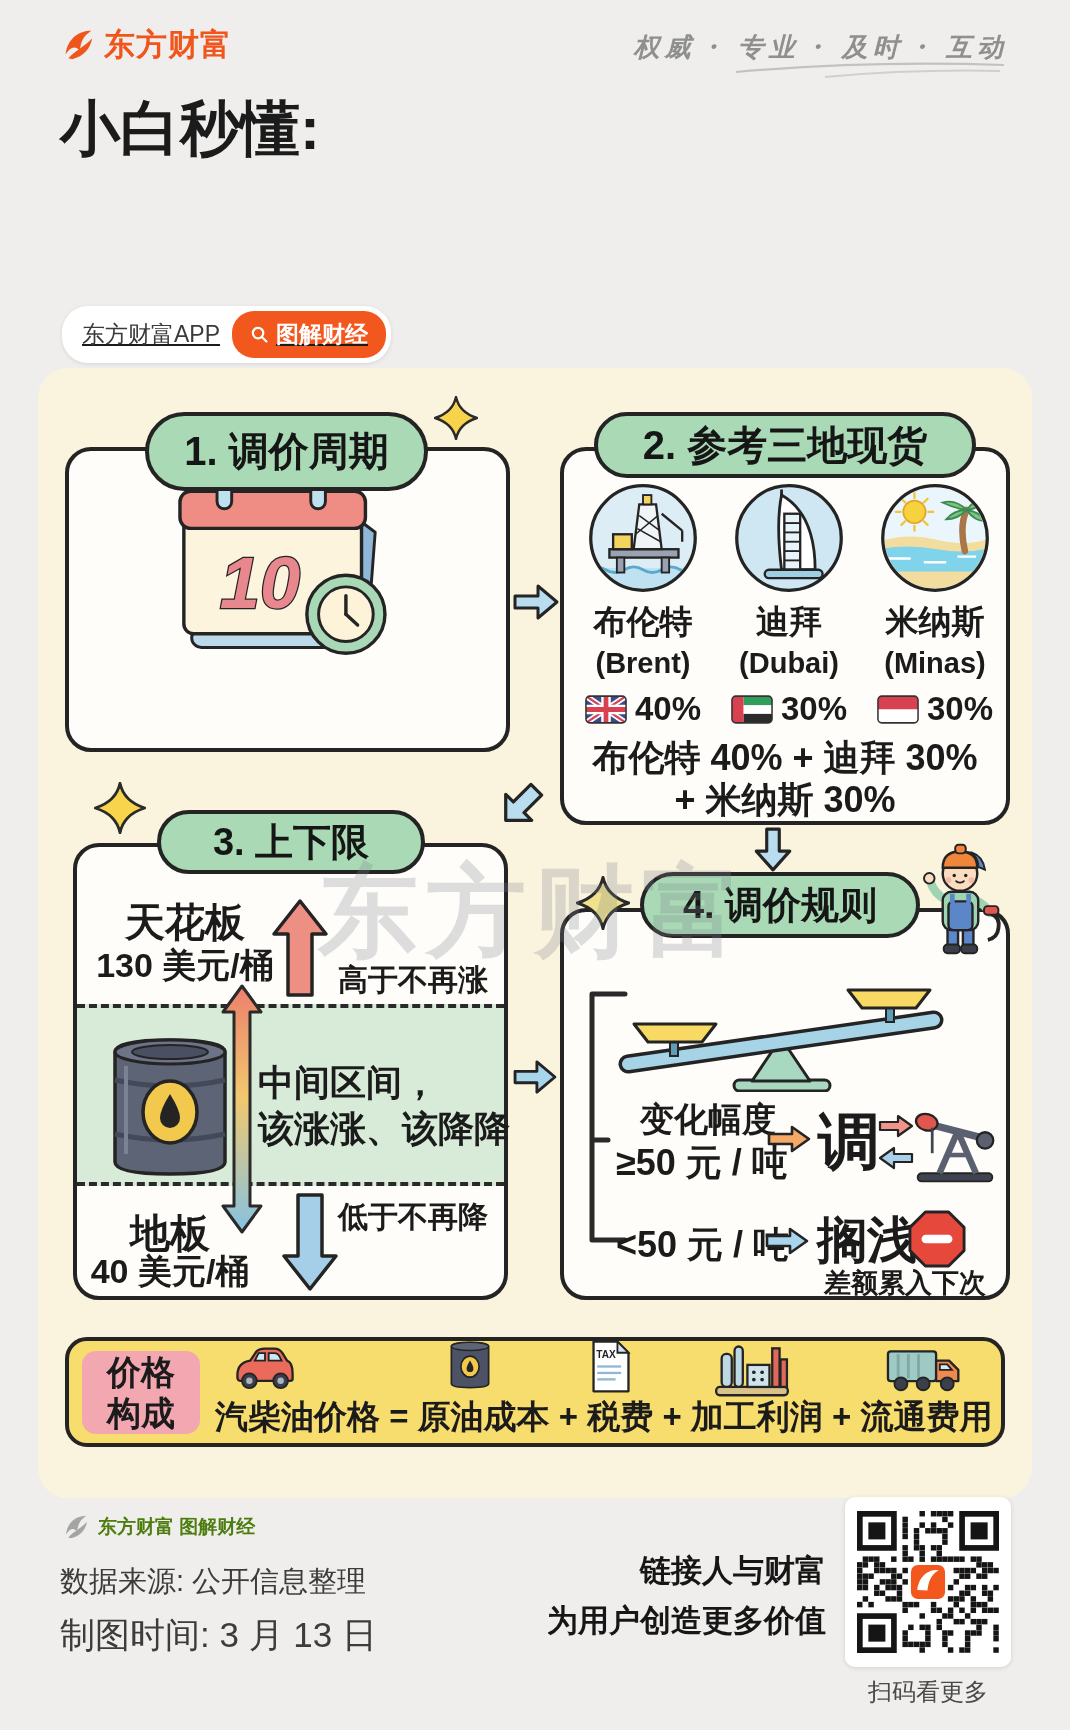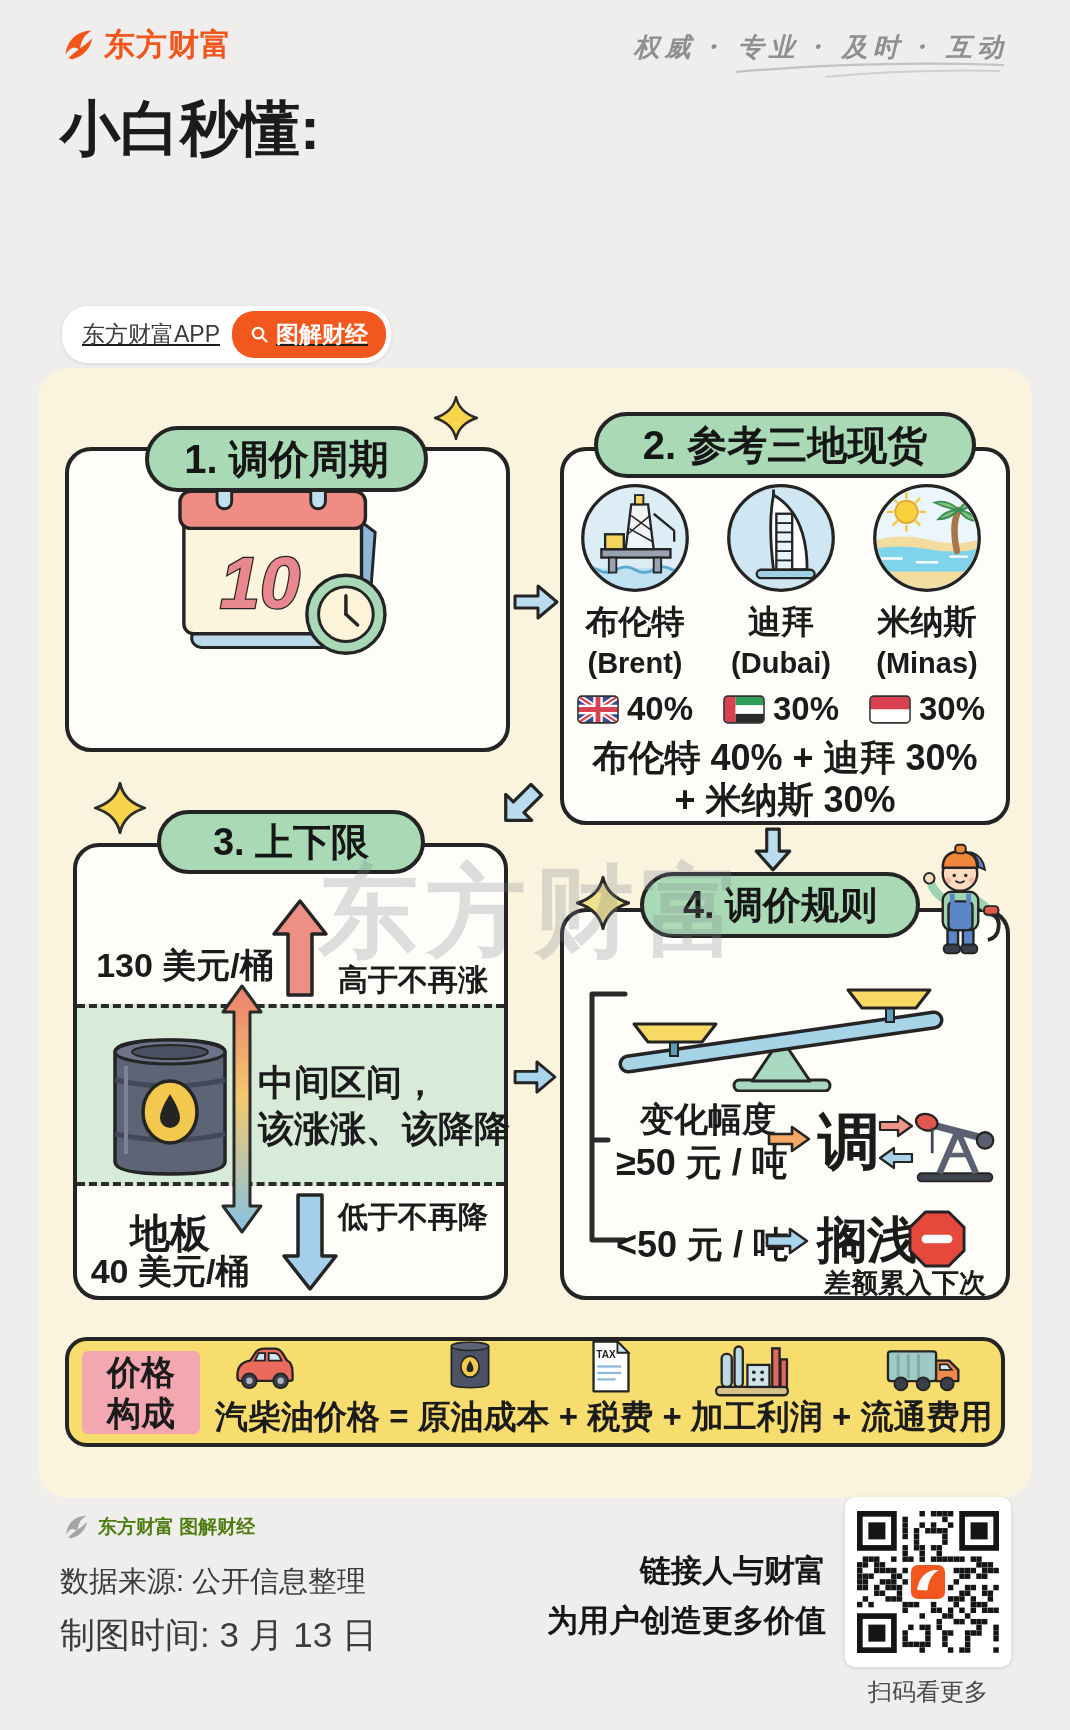--- a/index.html
+++ b/index.html
@@ -20,26 +20,26 @@
          border-radius:26px;padding:5px 5px 5px 20px;box-shadow:0 1px 4px rgba(0,0,0,.10);z-index:3;text-decoration:underline;}
   .badge-app{font-size:23px;color:#3a3a3a;font-weight:500;margin-right:12px;}
   .badge-tag{display:inline-flex;align-items:center;gap:7px;background:#f2571d;border-radius:22px;
              color:#fff;font-size:23px;font-weight:700;padding:8px 18px;}
   .band{position:absolute;left:77px;top:1004px;width:427px;height:182px;background:#d7ebd8;
         border-top:4px dashed #2a2a2a;border-bottom:4px dashed #2a2a2a;box-sizing:border-box;z-index:6;}
   .watermark{position:absolute;left:318px;top:846px;font-size:100px;font-weight:900;letter-spacing:8px;
              color:#7e868f;opacity:.26;z-index:60;pointer-events:none;white-space:nowrap;}
   .pricebar{position:absolute;left:65px;top:1337px;width:940px;height:110px;background:#f7dc6e;
             border:4px solid #242424;border-radius:22px;box-sizing:border-box;z-index:5;}
-  .pinkbox{position:absolute;left:82px;top:1351px;width:118px;height:83px;background:#f3a8b1;border-radius:6px;
+  .pinkbox{position:absolute;left:82px;top:1351px;width:118px;height:83px;background:#f3a8b1;border-radius:14px;
            display:flex;flex-direction:column;align-items:center;justify-content:center;font-size:34px;
            font-weight:900;line-height:1.18;z-index:7;}
   .qrbox{position:absolute;left:845px;top:1497px;width:166px;height:170px;background:#fff;border-radius:10px;
          box-shadow:0 1px 5px rgba(0,0,0,.12);z-index:3;}
-  .markets{position:absolute;left:562px;top:482px;width:446px;display:flex;justify-content:flex-start;z-index:8;}
+  .markets{position:absolute;left:562px;top:482px;width:446px;display:flex;justify-content:flex-end;z-index:8;}
   .mcol{width:146px;display:flex;flex-direction:column;align-items:center;text-align:center;}
   .mname{font-size:33px;font-weight:900;margin-top:6px;}
   .men{font-size:29px;font-weight:900;margin-top:2px;}
   .mflag{display:flex;align-items:center;gap:8px;margin-top:10px;}
   .mpct{font-size:33px;font-weight:900;}
   .z8{z-index:8;} .z22{z-index:22;} .z30{z-index:30;}
 </style>
 </head>
 <body>
 
@@ -67,21 +67,21 @@
         <circle cx="8.5" cy="8.5" r="5.5" fill="none" stroke="#fff" stroke-width="2.3"></circle>
         <line x1="12.8" y1="12.8" x2="17.3" y2="17.3" stroke="#fff" stroke-width="2.3" stroke-linecap="round"></line>
       </svg>
       <span>图解财经</span>
     </span>
   </div>
 
   <div class="card"></div>
 
   <div class="panel" style="left:65px;top:447px;width:445px;height:305px;"></div>
-  <div class="pill" style="left:145px;top:412px;width:283px;height:66px;font-size:40px;margin-top:14px;">1. 调价周期</div>
+  <div class="pill" style="left:145px;top:412px;width:283px;height:79px;font-size:40px;">1. 调价周期</div>
   <svg class="abs z22" style="left:434px;top:396px;" width="44" height="44" viewBox="0 0 40 40">
     <path d="M20 1 Q23 15 39 20 Q23 25 20 39 Q17 25 1 20 Q17 15 20 1 Z" fill="#f7d44c" stroke="#2a2a2a" stroke-width="2.2" stroke-linejoin="round"></path>
   </svg>
   <svg class="abs z8" style="left:168px;top:460px;" width="225" height="205" viewBox="0 0 230 210">
     <rect x="24" y="172" width="176" height="20" rx="10" fill="#bcd9ea" stroke="#242424" stroke-width="3"></rect>
     <path d="M196 62 L212 74 L204 180 L190 170 Z" fill="#8fb8d8" stroke="#242424" stroke-width="3" stroke-linejoin="round"></path>
     <rect x="16" y="56" width="182" height="122" rx="10" fill="#fdf4de" stroke="#242424" stroke-width="3.5"></rect>
     <rect x="12" y="32" width="190" height="38" rx="11" fill="#ef8d85" stroke="#242424" stroke-width="3.5"></rect>
     <rect x="50" y="8" width="15" height="42" rx="7.5" fill="#bfe0ee" stroke="#242424" stroke-width="3"></rect>
     <rect x="146" y="8" width="15" height="42" rx="7.5" fill="#bfe0ee" stroke="#242424" stroke-width="3"></rect>
@@ -244,20 +244,21 @@
   <svg class="abs z8" style="left:752px;top:826px;" width="42" height="46" viewBox="0 0 40 44">
     <path d="M14 3 V24 H4 L20 42 L36 24 H26 V3 Z" fill="#b9ddef" stroke="#242424" stroke-width="3" stroke-linejoin="round"></path>
   </svg>
   <svg class="abs z22" style="left:94px;top:782px;" width="52" height="52" viewBox="0 0 40 40">
     <path d="M20 1 Q23 15 39 20 Q23 25 20 39 Q17 25 1 20 Q17 15 20 1 Z" fill="#f7d44c" stroke="#2a2a2a" stroke-width="2.2" stroke-linejoin="round"></path>
   </svg>
 
   <div class="panel" style="left:73px;top:843px;width:435px;height:457px;"></div>
   <div class="pill" style="left:157px;top:810px;width:268px;height:64px;font-size:38px;">3. 上下限</div>
 
+  <div class="t tc z8" style="left:95px;top:899px;width:180px;font-size:40px;">天花板</div>
   <div class="t tc z8" style="left:72px;top:946px;width:226px;font-size:34px;">130 美元/桶</div>
   <svg class="abs z8" style="left:271px;top:898px;" width="58" height="100" viewBox="0 0 58 100">
     <path d="M29 3 L55 36 H41 V97 H17 V36 H3 Z" fill="#ed8f82" stroke="#242424" stroke-width="3.5" stroke-linejoin="round"></path>
   </svg>
   <div class="t z8" style="left:338px;top:963px;font-size:30px;">高于不再涨</div>
 
   <div class="band"></div>
 
   <svg class="abs" style="left:104px;top:1028px;z-index:7;" width="132" height="155" viewBox="0 0 130 155">
     <path d="M10 24 Q10 12 65 12 Q120 12 120 24 V134 Q120 146 65 146 Q10 146 10 134 Z" fill="#5d6476" stroke="#242424" stroke-width="3.5"></path>

